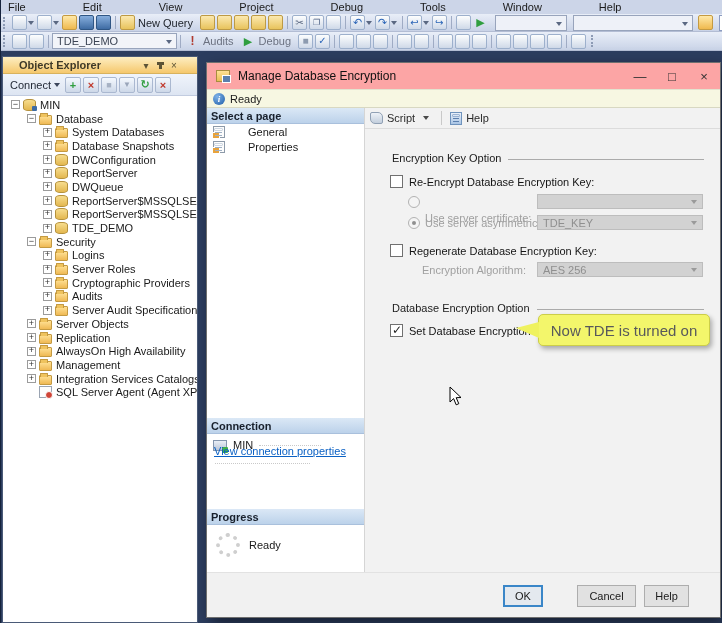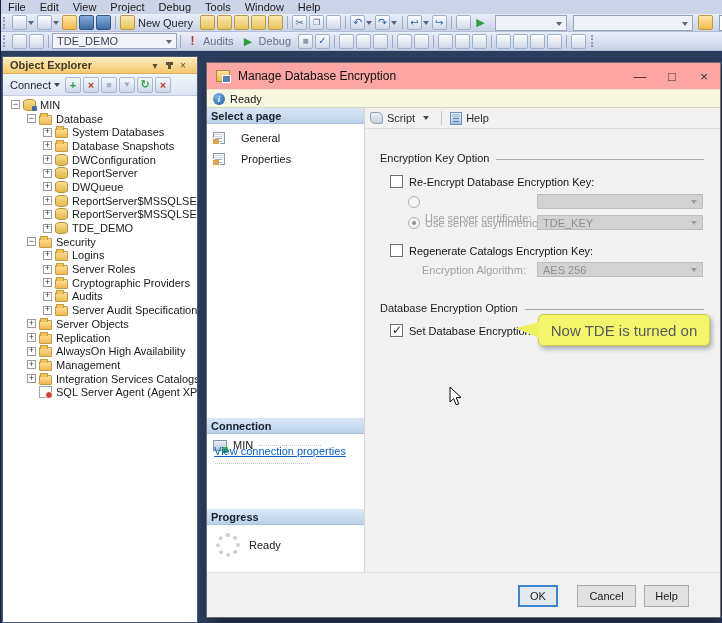--- a/index.html
+++ b/index.html
@@ -4,21 +4,21 @@
 <style>
   * { margin:0; padding:0; box-sizing:border-box; }
   html,body { background:#555; }
   #stage {
     position:relative; width:722px; height:623px; overflow:hidden;
     font-family:"Liberation Sans","DejaVu Sans",sans-serif; font-size:11px; color:#1a1a1a;
     background:#2c3d5f; border-left:1px solid #16233c;
   }
   
   .menubar { position:absolute; left:0; top:0; width:722px; height:14px;
-    background:#ccd5e8; display:flex; align-items:center; }
+    background:#ccd5e8; display:flex; align-items:center;gap:43px; }
   .menu-item { padding:0 7px; height:14px; line-height:14px; cursor:default; }
   
   .tbar { position:absolute; left:0; width:722px; display:flex; align-items:center;
     background:linear-gradient(#e9eef8,#c9d3e7); border-bottom:1px solid #b3bdd4; }
   .tbar1 { top:14px; height:18px; }
   .tbar2 { top:32px; height:19px; }
   .grip { width:5px; height:12px; margin:0 3px 0 2px;
     border-left:2px dotted #8d9bb5; }
   .tsep { width:1px; height:13px; background:#9fabc4; margin:0 3px; }
   .tbi { position:relative; width:15px; height:15px; margin:0 1px; border-radius:2px;
@@ -49,21 +49,21 @@
     display:flex; align-items:center; padding:0 14px 0 4px; color:#3c4454; flex:0 0 auto; }
   .combo::after { content:""; position:absolute; right:4px; top:6px;
     border-left:3px solid transparent; border-right:3px solid transparent; border-top:4px solid #5a6882; }
   .textbox { height:16px; background:#fff; border:1px solid #8c9cc0; flex:0 0 auto; }
   
   .main { position:absolute; left:0; top:51px; width:722px; height:572px; background:#2c3d5f; }
   
   .oe { position:absolute; left:1px; top:5px; width:196px; height:567px; background:#fff;
     border:1px solid #4a5a77; display:flex; flex-direction:column; }
   .oe-title { height:17px; flex:0 0 17px; background:linear-gradient(#fdeec2,#f5c86d);
-    border-bottom:1px solid #d8b25e; display:flex; align-items:center; padding:0 7px; }
+    border-bottom:1px solid #d8b25e; display:flex; align-items:center; padding:0 16px; }
   .oe-title-label { font-weight:bold; color:#3f3a28; flex:1; }
   .oe-tbtn { width:14px; height:13px; display:flex; align-items:center; justify-content:center;
     color:#5c5336; font-size:10px; }
   .pin-shape { width:3px; height:7px; background:#5c5336; position:relative; }
   .pin-shape::before { content:""; position:absolute; left:-2px; top:0; width:7px; height:3px; background:#5c5336; }
   .oe-toolbar { height:22px; flex:0 0 22px; background:linear-gradient(#f0f4fb,#dde5f2);
     border-bottom:1px solid #c2cce0; display:flex; align-items:center; padding:0 4px; gap:2px; }
   .connect-btn { display:flex; align-items:center; gap:3px; padding:0 3px; color:#1f2633; }
   .connect-btn::after { content:""; border-left:3px solid transparent; border-right:3px solid transparent; border-top:4px solid #3c465c; }
   .oe-ico { position:relative; width:16px; height:16px; border-radius:2px;
@@ -109,21 +109,21 @@
     font-size:13px; color:#333; }
   .dlg-status { position:absolute; left:0; top:26px; width:100%; height:19px; background:#f7f7e2;
     border-top:1px solid #e3e3cf; border-bottom:1px solid #d8d8c2; display:flex; align-items:center; padding:0 6px; gap:5px; }
   .info-ico { width:12px; height:12px; border-radius:50%; background:radial-gradient(circle at 35% 30%,#7fb2e8,#1d5ca8);
     color:#fff; font:italic bold 9px "Liberation Serif","DejaVu Serif",serif;
     display:flex; align-items:center; justify-content:center; }
   .dlg-body { position:absolute; left:0; top:45px; width:100%; height:464px; display:flex; }
   .dlg-left { position:relative; width:158px; height:100%; background:#fff; border-right:1px solid #d5d5d5; }
   .pane-header { height:16px; background:linear-gradient(#dbe8f6,#bcd2ea); border-bottom:1px solid #a9c0dc;
     font-weight:bold; padding:2px 4px 0; color:#18202c; }
-  .page-item { display:flex; align-items:center; gap:16px; padding:8px 4px 1px 6px; }
+  .page-item { display:flex; align-items:center; gap:23px; padding:2px 4px 1px 6px; }
   .page-ico { width:12px; height:12px; background:#fdfdfd; border:1px solid #8d9aa9; position:relative; }
   .page-ico::after { content:""; position:absolute; left:1px; top:2px; width:7px; height:1px;
     box-shadow:0 0 0 .5px #9fb0c4, 0 3px 0 0 #9fb0c4, 0 6px 0 0 #9fb0c4; }
   .page-ico::before { content:""; position:absolute; left:-2px; bottom:-2px; width:6px; height:5px; background:#e8a33d; border:1px solid #fff; }
   .conn-block { position:absolute; left:0; top:310px; width:100%; }
   .server-row { display:flex; align-items:center; gap:6px; padding:5px 6px 0; }
   .server-ico { width:14px; height:11px; background:linear-gradient(#e9eef6,#b9c6d9); border:1px solid #8496ae; position:relative; }
   .server-ico::after { content:""; position:absolute; right:-2px; bottom:-3px; width:6px; height:6px; background:#3fae4c; border-radius:1px; }
   .dotline { border-bottom:1px dotted #c9c9c9; height:1px; }
   .link { position:absolute; left:7px; top:337px; color:#0b61c4; text-decoration:underline; cursor:pointer; }
@@ -133,21 +133,21 @@
   .dlg-right { position:relative; flex:1; background:#f2f2f2; }
   .script-bar { position:absolute; left:0; top:0; width:100%; height:21px; background:#f2f2f2;
     border-bottom:1px solid #dcdcdc; display:flex; align-items:center; padding:0 5px; gap:4px; color:#2b2b2b; }
   .script-ico { width:13px; height:12px; background:linear-gradient(#eef2f7,#c3cfdd); border:1px solid #90a0b4;
     border-radius:2px 5px 2px 5px; }
   .caret-down { border-left:3px solid transparent; border-right:3px solid transparent; border-top:4px solid #4a4a4a; margin:0 4px; }
   .vsep { width:1px; height:14px; background:#c9c9c9; margin:0 4px; }
   .help-ico { width:12px; height:13px; background:linear-gradient(#eaf1fa,#a9c4e4); border:1px solid #6f93bd; position:relative; }
   .help-ico::after { content:""; position:absolute; left:2px; top:2px; width:6px; height:1px; box-shadow:0 0 0 .5px #5b7fae, 0 3px 0 0 #5b7fae, 0 6px 0 0 #5b7fae; }
   .group-cap { position:absolute; left:15px; right:16px; display:flex; align-items:center; gap:7px; }
-  .group-cap .cap-label { color:#1b1b1b; white-space:nowrap; }
+  .group-cap .cap-label { color:#1b1b1b; white-space:nowrap;margin-left:12px; }
   .group-cap .rule { flex:1; border-top:1px solid #ababab; margin-top:2px; }
   .cb { position:absolute; width:13px; height:13px; background:#fff; border:1px solid #707070; }
   .cb.checked::after { content:"\2713"; position:absolute; left:1px; top:-2px; font-size:12px; color:#1c1c1c; }
   .radio { position:absolute; width:12px; height:12px; border-radius:50%; background:#f4f4f4; border:1px solid #b2b2b2; }
   .radio.selected::after { content:""; position:absolute; left:3px; top:3px; width:4px; height:4px; border-radius:50%; background:#8f8f8f; }
   .lbl { position:absolute; white-space:nowrap; color:#141414; }
   .lbl.dis { color:#a0a0a0; }
   .ddl { position:absolute; height:15px; background:#d2d2d2; border:1px solid #bdbdbd;
     color:#8f8f8f; padding:1px 16px 0 5px; white-space:nowrap; overflow:hidden; }
   .ddl::after { content:""; position:absolute; right:5px; top:5px;
@@ -543,21 +543,21 @@
           </div>
           <span class="cb" style="left:25px;top:67px"></span>
           <span class="lbl" style="left:44px;top:68px;font-weight:bold;font-weight:normal">Re-Encrypt Database Encryption Key:</span>
           <span class="radio" style="left:43px;top:88px"></span>
           <span class="lbl dis" style="left:60px;top:104px">Use server certificate:</span>
           <span class="ddl" style="left:172px;top:86px;width:166px"></span>
           <span class="radio selected" style="left:43px;top:109px"></span>
           <span class="lbl dis" style="left:60px;top:109px">Use server asymmetric key:</span>
           <span class="ddl" style="left:172px;top:107px;width:166px">TDE_KEY</span>
           <span class="cb" style="left:25px;top:136px"></span>
-          <span class="lbl" style="left:44px;top:137px">Regenerate Catalogs Encryption Key:</span>
+          <span class="lbl" style="left:44px;top:137px">Regenerate Database Encryption Key:</span>
           <span class="lbl dis" style="left:57px;top:156px">Encryption Algorithm:</span>
           <span class="ddl" style="left:172px;top:154px;width:166px">AES 256</span>
 
           <div class="group-cap" style="top:194px">
             <span class="cap-label">Database Encryption Option</span>
               <span class="rule"></span>
           </div>
           <span class="cb checked" style="left:25px;top:216px"></span>
           <span class="lbl" style="left:44px;top:217px">Set Database Encryption On</span>
 
@@ -565,20 +565,20 @@
             <span>Now TDE is turned on</span>
           </div>
 
           <svg class="cursor-svg" width="13" height="20" viewBox="0 0 13 20">
             <path d="M1,1 L1,16 L4.6,12.6 L7.2,18.8 L9.8,17.7 L7.2,11.7 L12,11.5 Z" fill="#fff" stroke="#000" stroke-width="1"></path>
           </svg>
         </div>
       </div>
 
       <div class="dlg-footer">
-        <span class="btn focus" style="left:311px;width:40px">OK</span>
+        <span class="btn focus" style="left:296px;width:40px">OK</span>
         <span class="btn" style="left:370px;width:59px">Cancel</span>
         <span class="btn" style="left:437px;width:45px">Help</span>
       </div>
     </div>
 
   </div>
 </div>
 
 </body></html>

